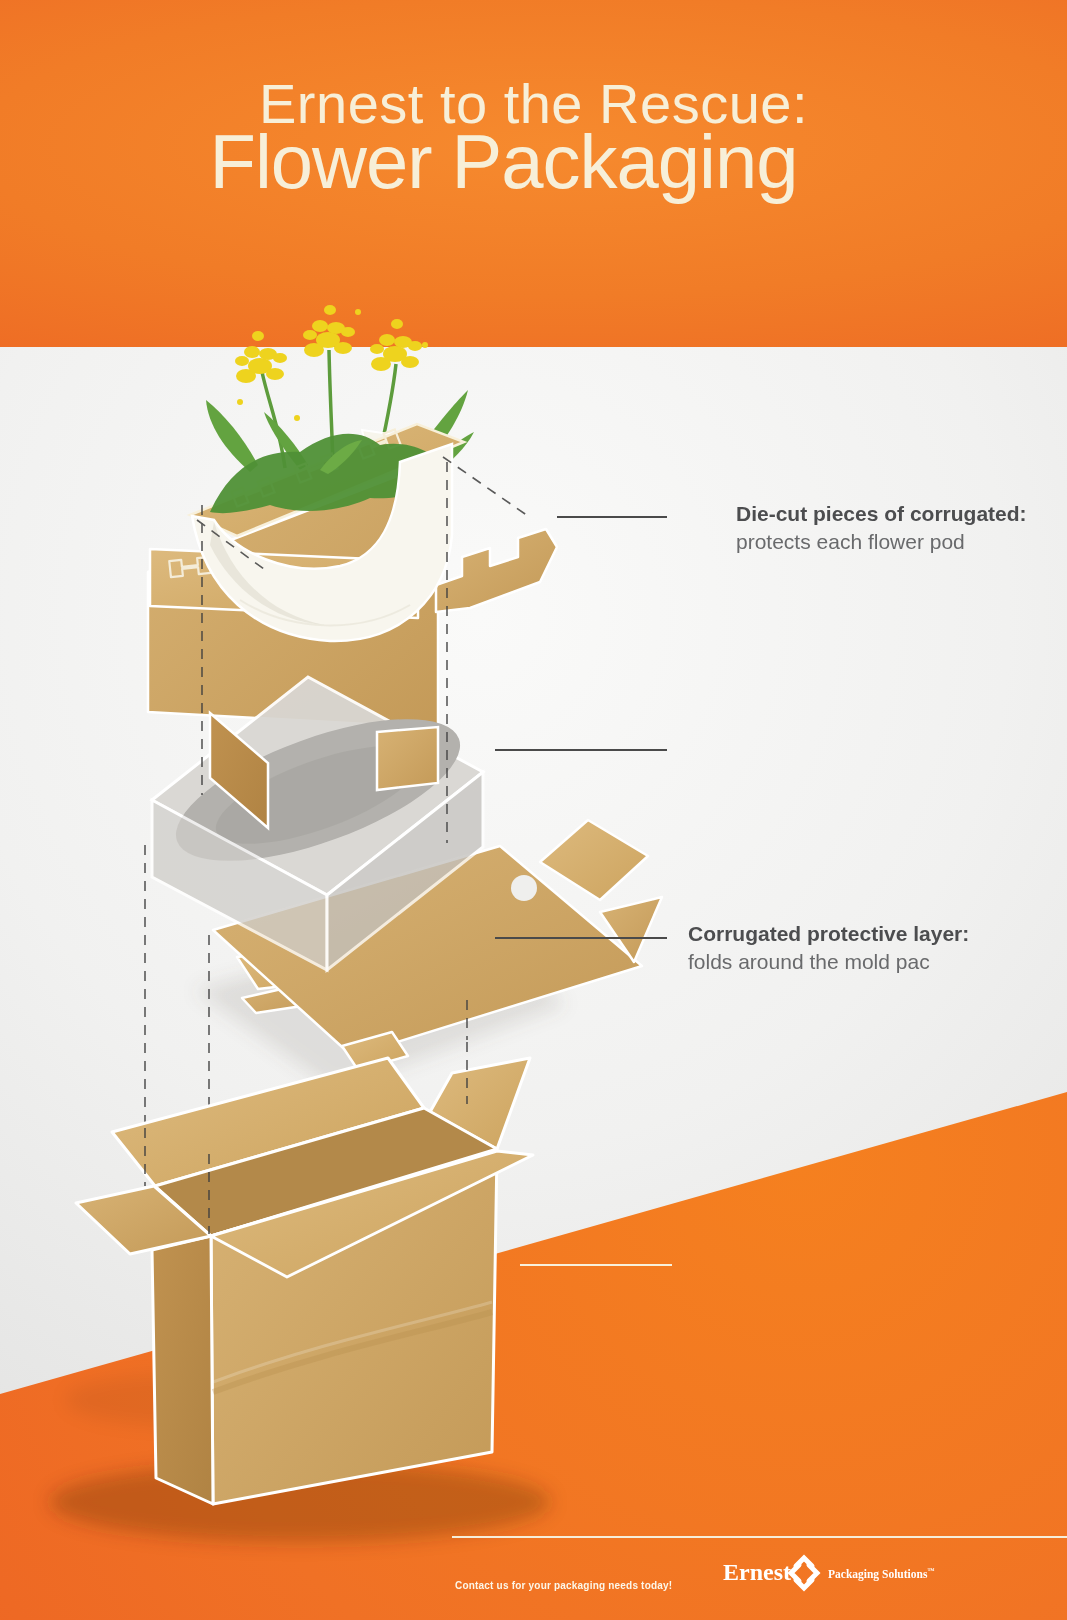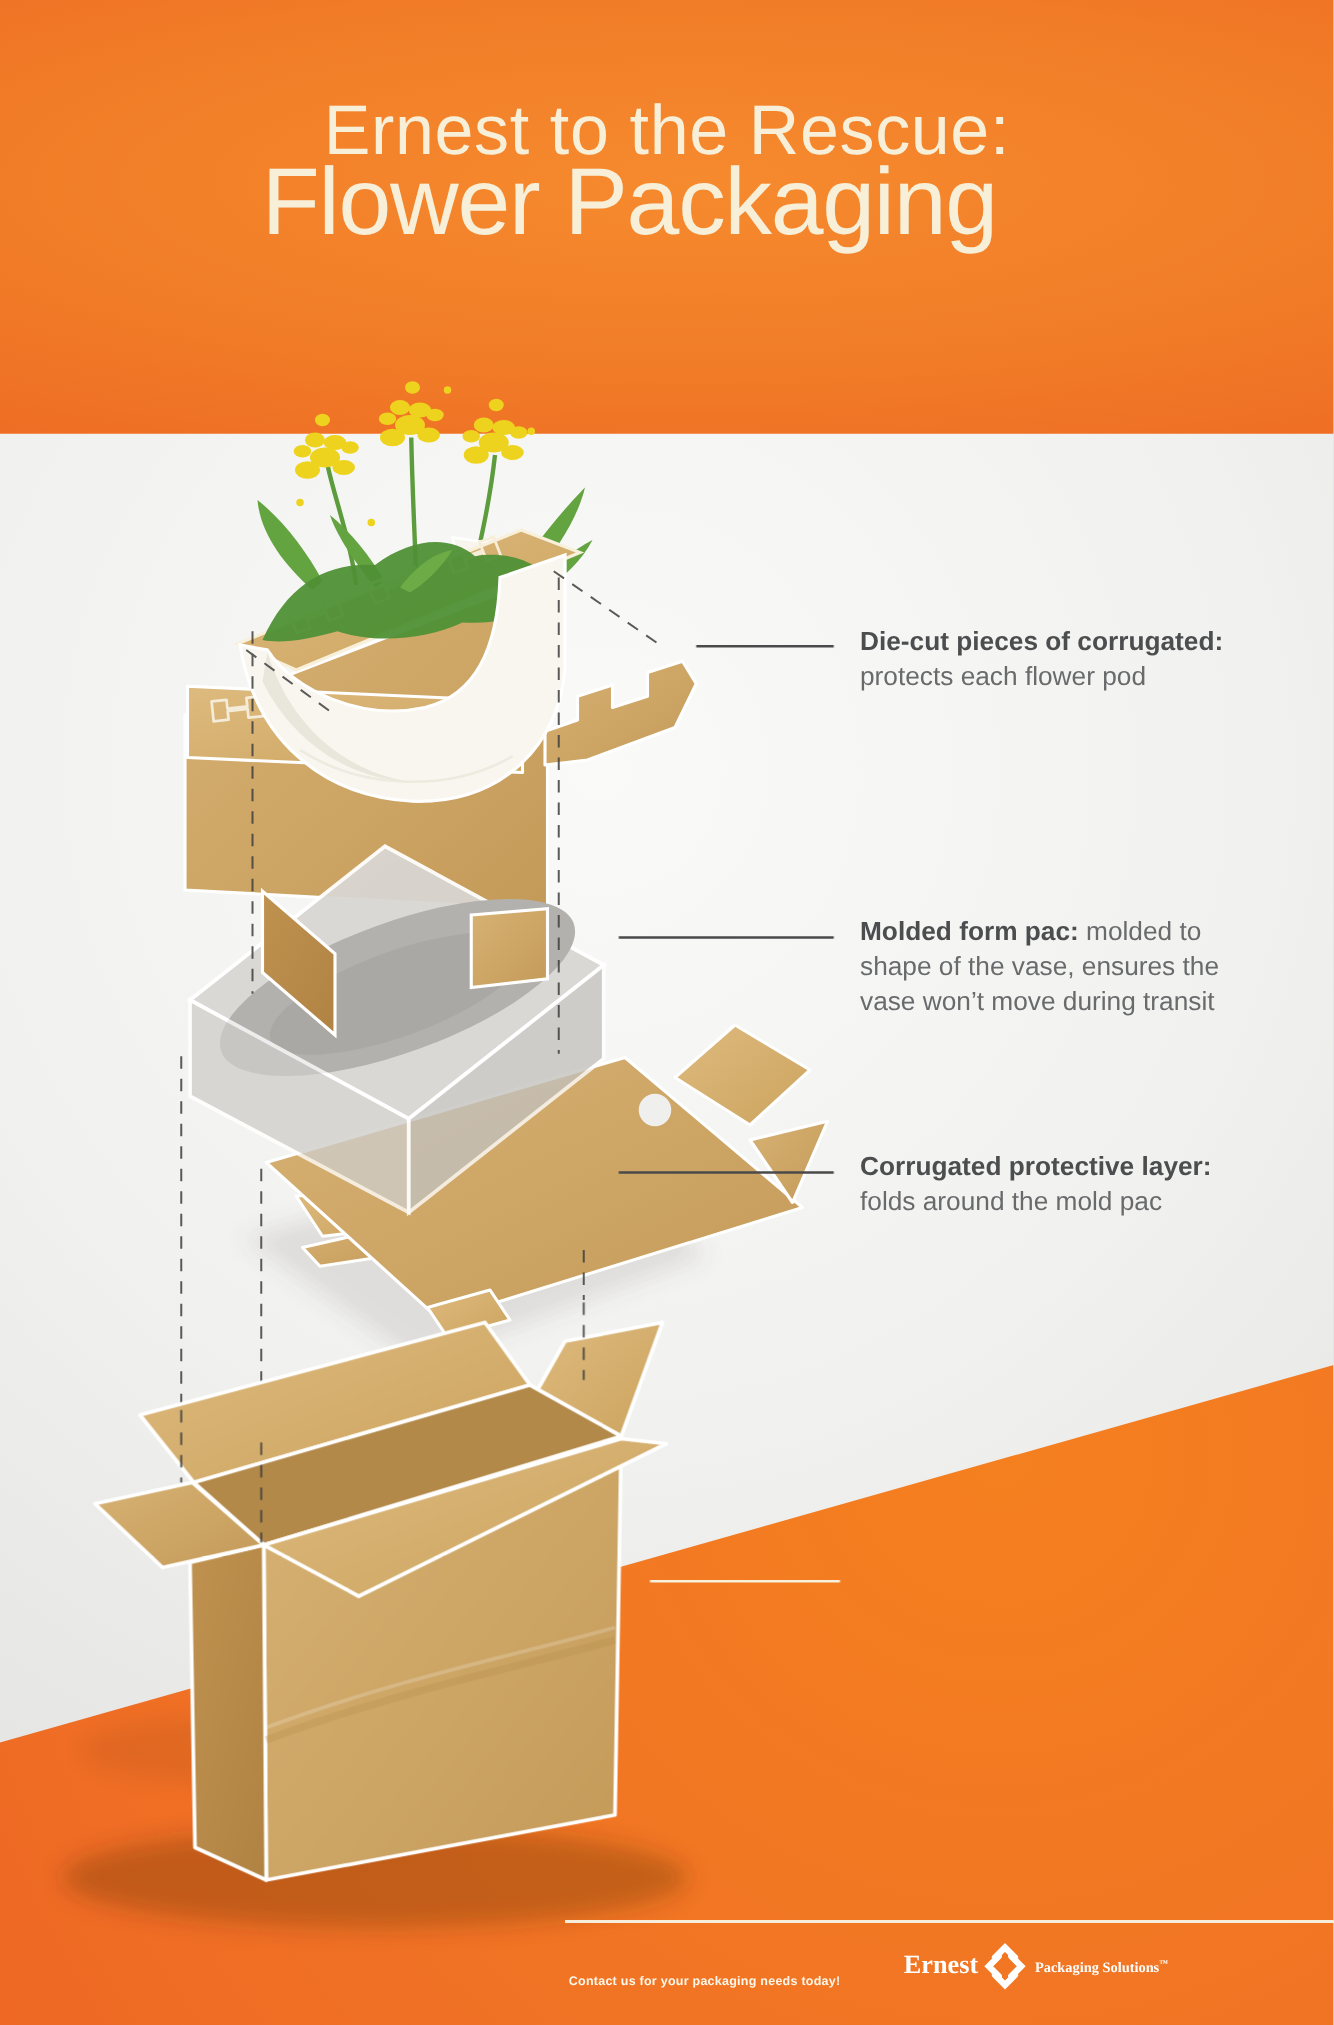--- a/index.html
+++ b/index.html
@@ -15,26 +15,26 @@
   
   .kicker{position:absolute;left:0;top:71px;width:1067px;text-align:center;
         font-size:56px;font-weight:300;color:#f7efd8;letter-spacing:.5px;}
   .big-title{position:absolute;left:0;top:118px;width:1007px;text-align:center;
         font-size:76px;line-height:88px;font-weight:300;color:#f7efd8;letter-spacing:-1px;}
   
   .callout{position:absolute;left:688px;width:300px;font-size:21px;line-height:28px;color:#696a6c;}
   .callout b{font-weight:700;color:#4c4d4f;}
   .callout.on-orange{color:#fdf8ec;}
   .callout.on-orange b{color:#ffffff;}
-  .co1{top:500px;} .co2{top:732px;} .co3{top:920px;} .co4{top:1248px;}
+  .co1{top:500px;margin-left:48px;} .co2{top:732px;} .co3{top:920px;} .co4{top:1248px;}
   
   .footer-rule{position:absolute;left:452px;top:1536px;width:615px;border-top:2px solid #f6eeda;}
   .footer-cta{position:absolute;left:455px;top:1580px;font-size:10px;color:#fcf7e9;letter-spacing:.2px;font-weight:bold;}
   .brand-name{position:absolute;left:723px;top:1559px;font-family:"Liberation Serif",serif;
-        font-size:21px;font-weight:700;color:#ffffff;}
+        font-size:24px;font-weight:700;color:#ffffff;}
   .brand-diamond{position:absolute;left:786px;top:1553px;}
   .brand-suffix{position:absolute;left:828px;top:1567px;font-family:"Liberation Serif",serif;
         font-size:11.5px;font-weight:700;color:#ffffff;text-align:right;}
   .brand-suffix sup{font-size:7px;}
   .illo{position:absolute;left:0;top:0;}
 </style>
 </head>
 <body>
 
 <div class="page">
@@ -192,21 +192,20 @@
       <path d="M520,1265 H672" stroke="#f8f1dc"></path>
     </g>
   </svg>
 
   <div class="kicker">Ernest to the Rescue:</div>
   <div class="big-title">
     <div>Flower Packaging</div>
   </div>
 
   <div class="callout co1"><b>Die-cut pieces of corrugated:</b><span> protects each flower pod</span></div>
-  <div class="callout co2"><b>Molded form pac:</b><span> molded to shape of the vase, ensures the vase won’t move during transit</span></div>
   <div class="callout co3"><b>Corrugated protective layer:</b><span> folds around the mold pac</span></div>
 
   <div class="footer-rule"></div>
   <div class="footer-cta">Contact us for your packaging needs today!</div>
   <div class="brand-name">Ernest</div>
   <svg class="brand-diamond" width="36" height="40" viewBox="0 0 36 40">
     <g stroke="#ffffff" stroke-width="5" fill="none" stroke-linecap="round" stroke-linejoin="miter">
       <polyline points="10,13 18,5 26,13"></polyline>
       <polyline points="10,27 18,35 26,27"></polyline>
       <polyline points="13,12 5,20 13,28"></polyline>

